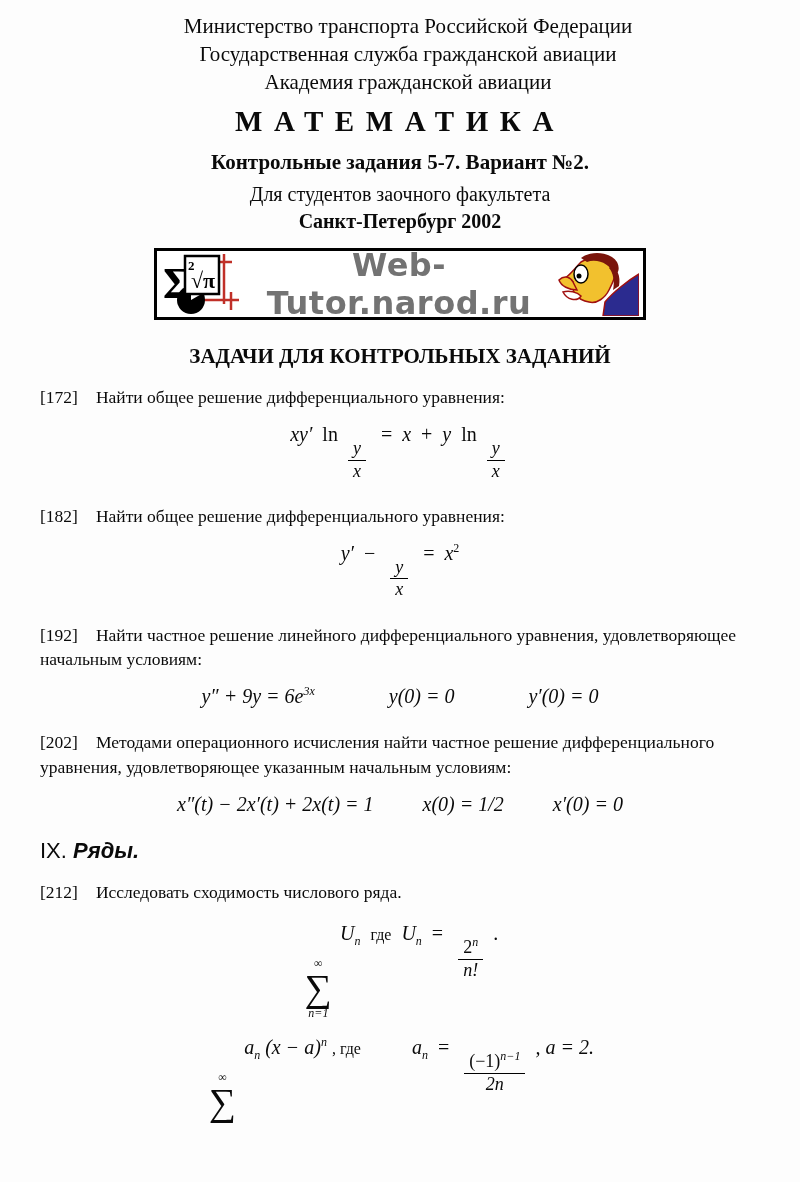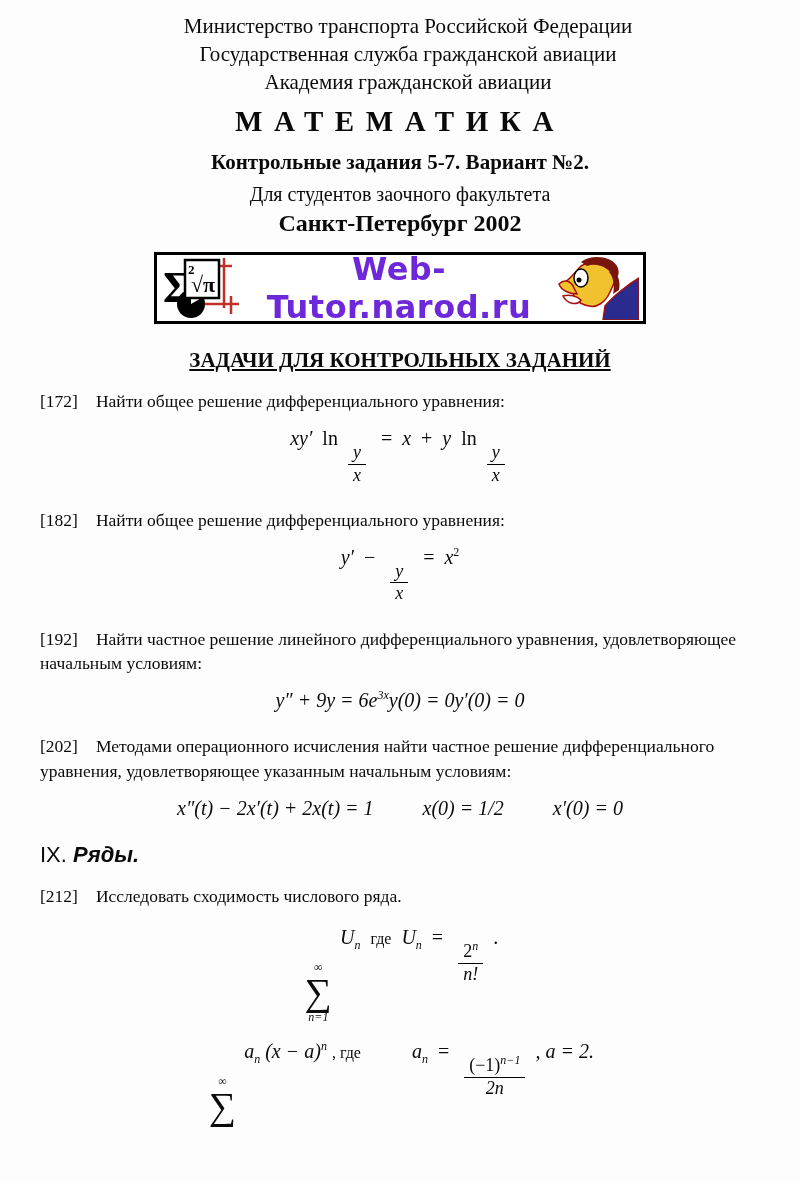--- a/index.html
+++ b/index.html
@@ -9,37 +9,37 @@
     font-family:"Liberation Serif", serif;
     overflow:hidden;
     position:relative;
   }
   .center{text-align:center;}
   .doc{padding-top:12px;}
   .hline{font-size:21px;line-height:28px;padding-left:16px;}
   .doc-title{font-size:29px;font-weight:bold;letter-spacing:0.40em;margin-top:9px;}
   .doc-subtitle{font-size:21px;font-weight:bold;margin-top:12px;}
   .doc-audience{font-size:20px;margin-top:8px;}
-  .doc-city{font-size:24px;font-weight:bold;margin-top:4px;}
+  .doc-city{font-size:20px;font-weight:bold;margin-top:4px;}
 
   .banner{
     width:492px;height:72px;border:3px solid #000;background:#fff;
     margin:15px auto 0 auto;display:flex;align-items:center;
     padding:0 4px;box-sizing:border-box;
   }
   .banner-logo{width:86px;height:64px;flex:0 0 auto;}
   .banner-text{
     flex:1;text-align:center;
     font-family:"DejaVu Sans", sans-serif;font-weight:bold;
-    font-size:32px;color:#6d28d9;letter-spacing:0.5px;
+    font-size:32px;color:#737373;letter-spacing:0.5px;
   }
   .banner-mascot{width:88px;height:64px;flex:0 0 auto;}
 
   .main-heading{margin-top:24px;font-size:21px;font-weight:bold;}
-  .main-heading span{text-decoration:underline;margin-top:21px;}
+  .main-heading span{margin-top:21px;}
 
   .section-head{margin:26px 0 0 40px;font-family:"Liberation Sans", sans-serif;font-size:22px;}
   .section-head .num{font-weight:normal;}
   .section-head .stitle{font-weight:bold;font-style:italic;}
 
   .problem{margin:16px 38px 0 40px;font-size:17.5px;line-height:1.42;}
   .plabel{margin-right:18px;}
 
   .formula{
     text-align:center;font-size:20px;margin-top:12px;
@@ -58,21 +58,21 @@
   .frac .num{padding:0 5px;border-bottom:1.4px solid #000;}
   .frac .den{padding:0 5px;}
   .bigop{
     display:inline-flex;flex-direction:column;align-items:center;
     vertical-align:-1.35em;line-height:1;margin:0 3px;
   }
   .bigop .t{font-size:12px;}
   .bigop .s{font-size:38px;}
   .bigop .b{font-size:12px;font-style:italic;}
   .cond-row{display:flex;justify-content:center;align-items:center;}
-  .cond-row.g192{}
+  .cond-row.g192{gap:74px;}
   .cond-row.g202{gap:49px;}
 </style>
 </head>
 <body>
 
 <div class="doc">
 
   <div class="center hline">Министерство транспорта Российской Федерации</div>
   <div class="center hline">Государственная служба гражданской авиации</div>
   <div class="center hline">Академия гражданской авиации</div>

